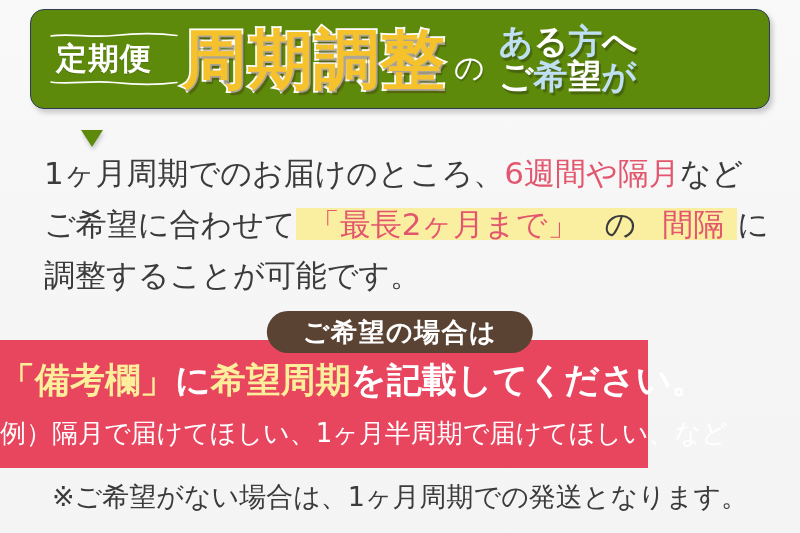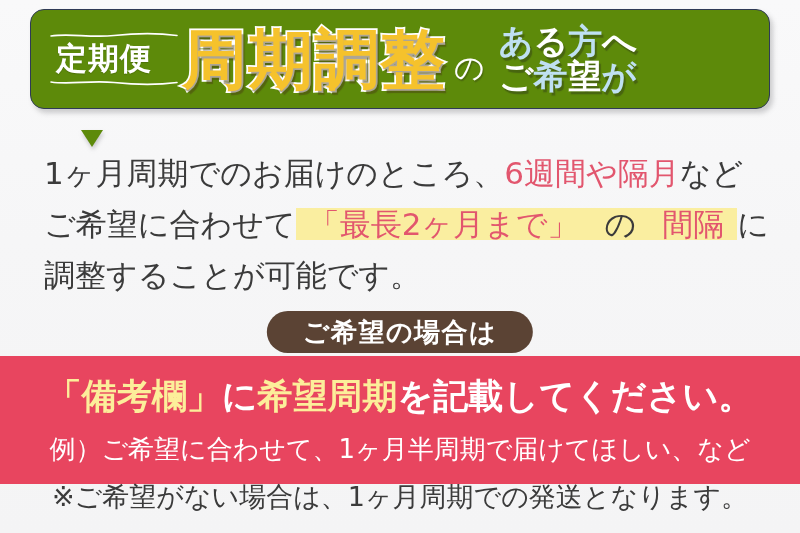--- a/index.html
+++ b/index.html
@@ -171,22 +171,22 @@
     font-weight: 700;
     letter-spacing: 1.5px;
     line-height: 1;
     white-space: nowrap;
   }
 
   
   .pink-band {
     position: absolute;
     left: 0;
-    top: 356px;
-    width: 800px;
+    top: 340px;
+    width: 648px;
     height: 128px;
     background: #e8455f;
   }
   .pink-line1 {
     position: absolute;
     left: 0; right: 0;
     top: 23px;
     text-align: center;
     font-size: 35px;
     font-weight: 700;
@@ -270,18 +270,18 @@
     <span class="ln"><span class="t-dark">ご希望に合わせて</span><span class="t-pink hl">「最長2ヶ月まで」</span><span class="t-dark hl">の</span><span class="t-pink hl">間隔</span><span class="t-dark">に</span></span>
     <span class="ln"><span class="t-dark">調整することが可能です。</span></span>
   </div>
 
   <div class="badge">
     <span class="badge-label">ご希望の場合は</span>
   </div>
 
   <div class="pink-band">
     <div class="pink-line1"><span class="p-yellow">「備考欄」</span><span class="p-white">に</span><span class="p-yellow">希望周期</span><span class="p-white">を記載してください。</span></div>
-    <div class="pink-line2">例）ご希望に合わせて、1ヶ月半周期で届けてほしい、など</div>
+    <div class="pink-line2">例）隔月で届けてほしい、1ヶ月半周期で届けてほしい、など</div>
   </div>
 
   <div class="footnote">※ご希望がない場合は、1ヶ月周期での発送となります。</div>
 
 </div>
 
 </body></html>

